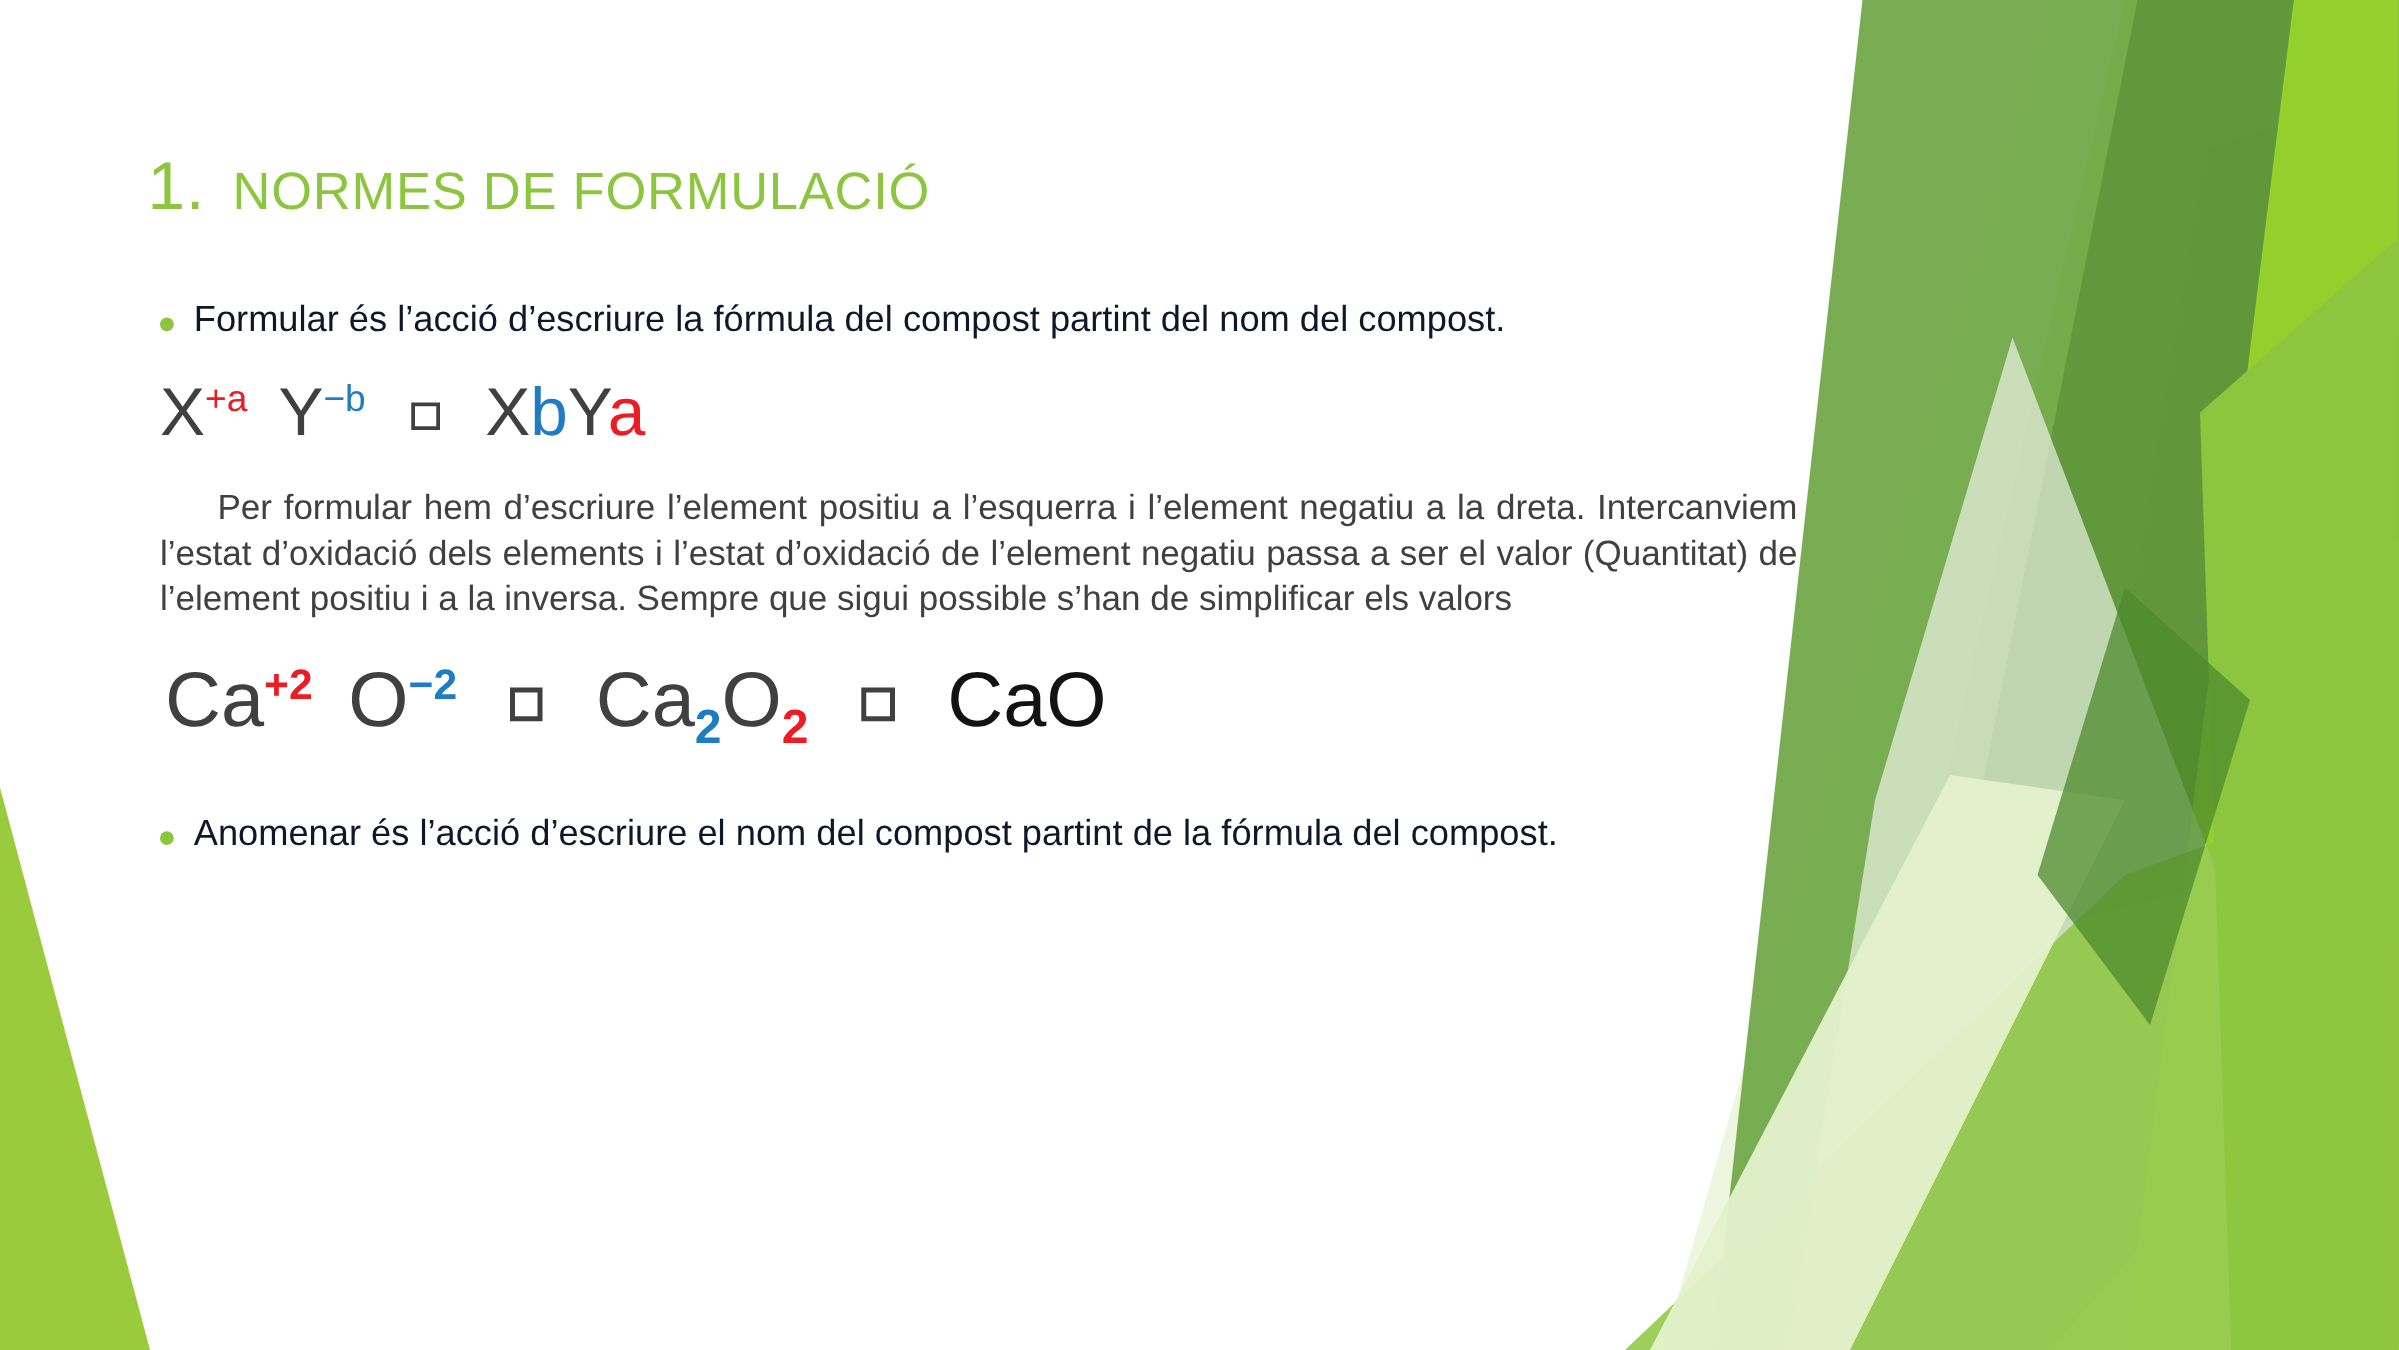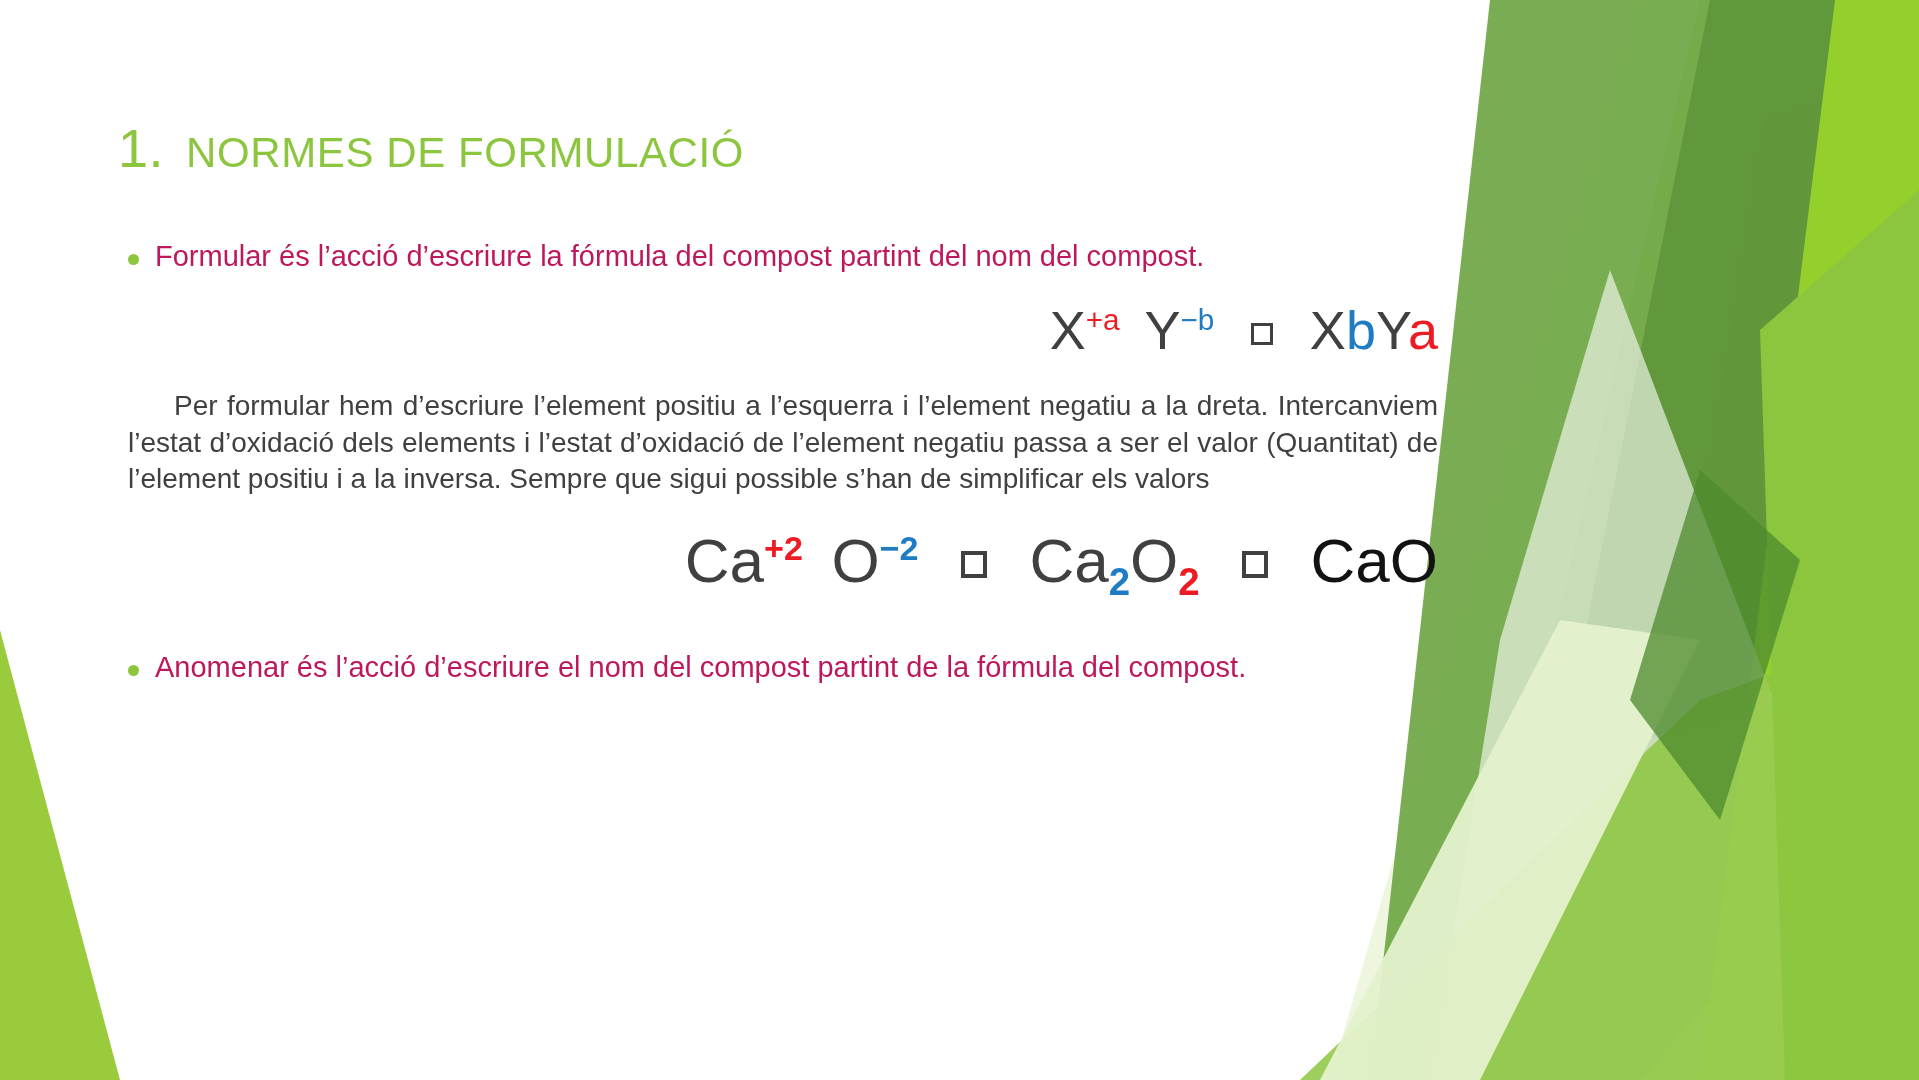--- a/index.html
+++ b/index.html
@@ -63,26 +63,26 @@
   .bullet-dot{
     flex:0 0 auto;
     width:11px;height:11px;
     border-radius:50%;
     background:#8CC63E;
     margin-top:16px;
   }
   .bullet-text{
     font-size:29px;
     line-height:1.30;
-    color:#be185d;
+    color:#0f172a;
     max-width:1215px;
   }
   
   .formula{
-    text-align:right;
+    text-align:left;
     color:#404040;
     white-space:nowrap;
   }
   #formula-1{
     margin-top:26px;
     font-size:54px;
     line-height:1.05;
   }
   #formula-2{
     margin-top:30px;

